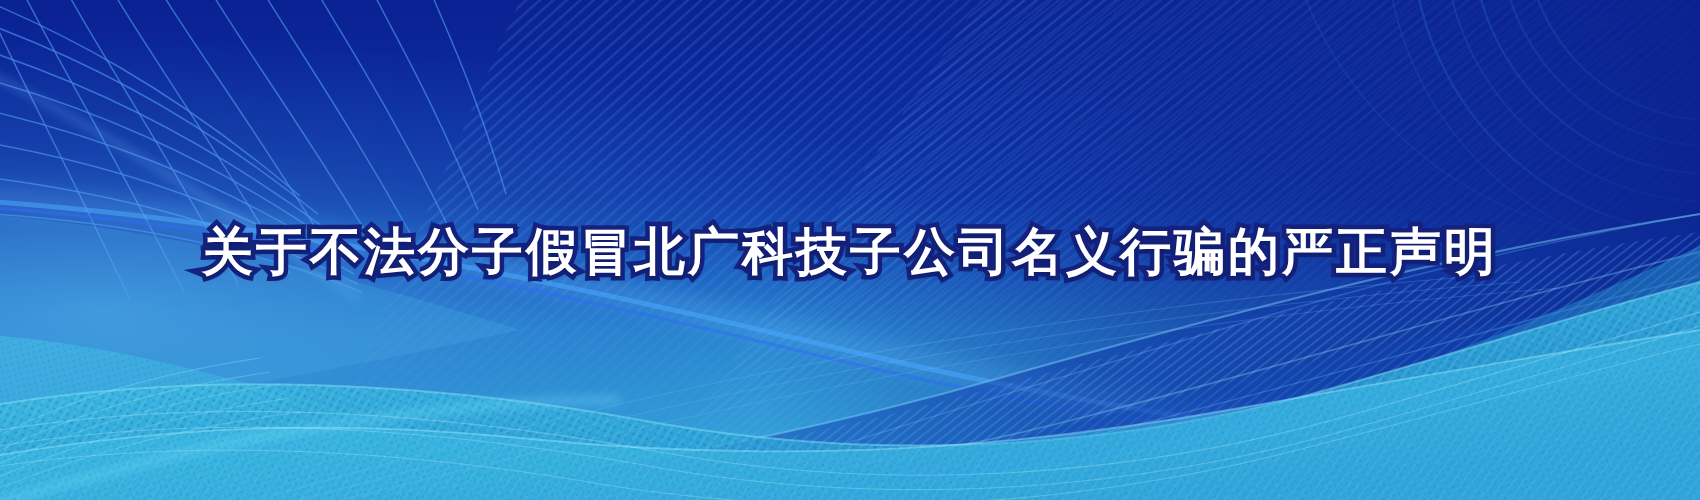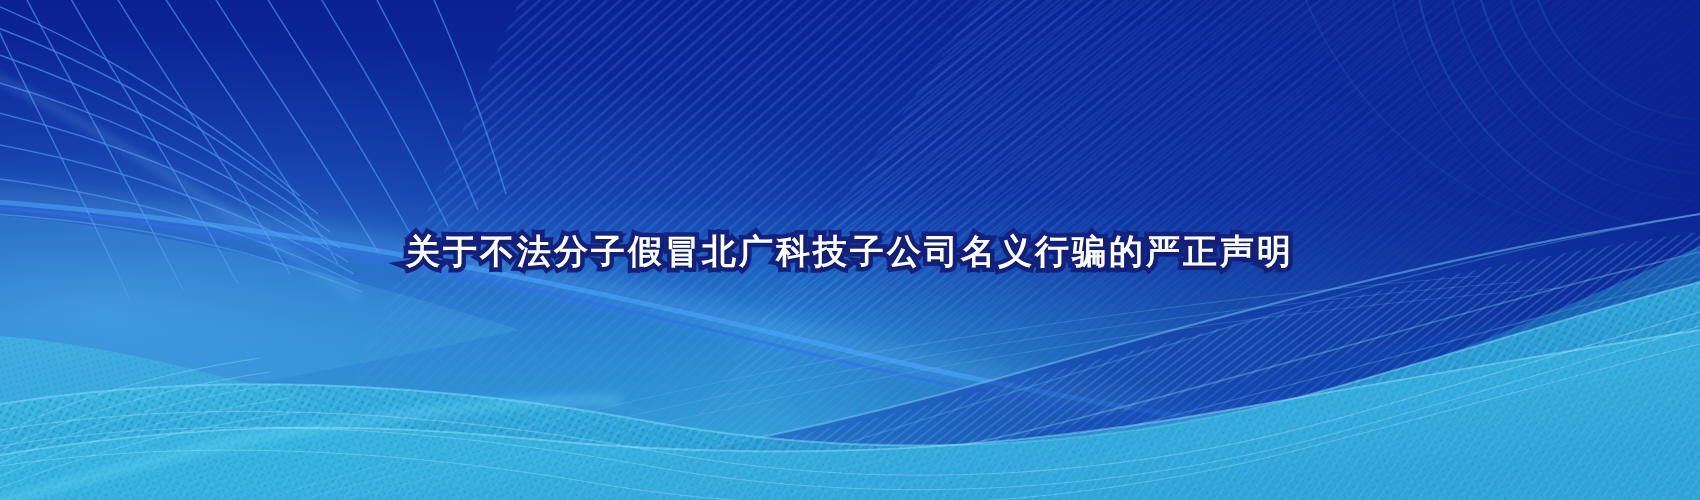--- a/index.html
+++ b/index.html
@@ -31,21 +31,21 @@
     width: 1700px;
     height: 500px;
     display: flex;
     align-items: center;
     justify-content: center;
     pointer-events: none;
   }
   #banner-title {
     position: relative;
     top: 1px;
-    font-size: 34px;
+    font-size: 51px;
     line-height: 1;
     font-weight: 700;
     letter-spacing: 3.0px;
     color: #ffffff;
     white-space: nowrap;
     -webkit-text-stroke: 9px #15237e;
     paint-order: stroke fill;
     text-shadow: 0 2px 5px rgba(5,20,90,0.55);
   }
 </style>

